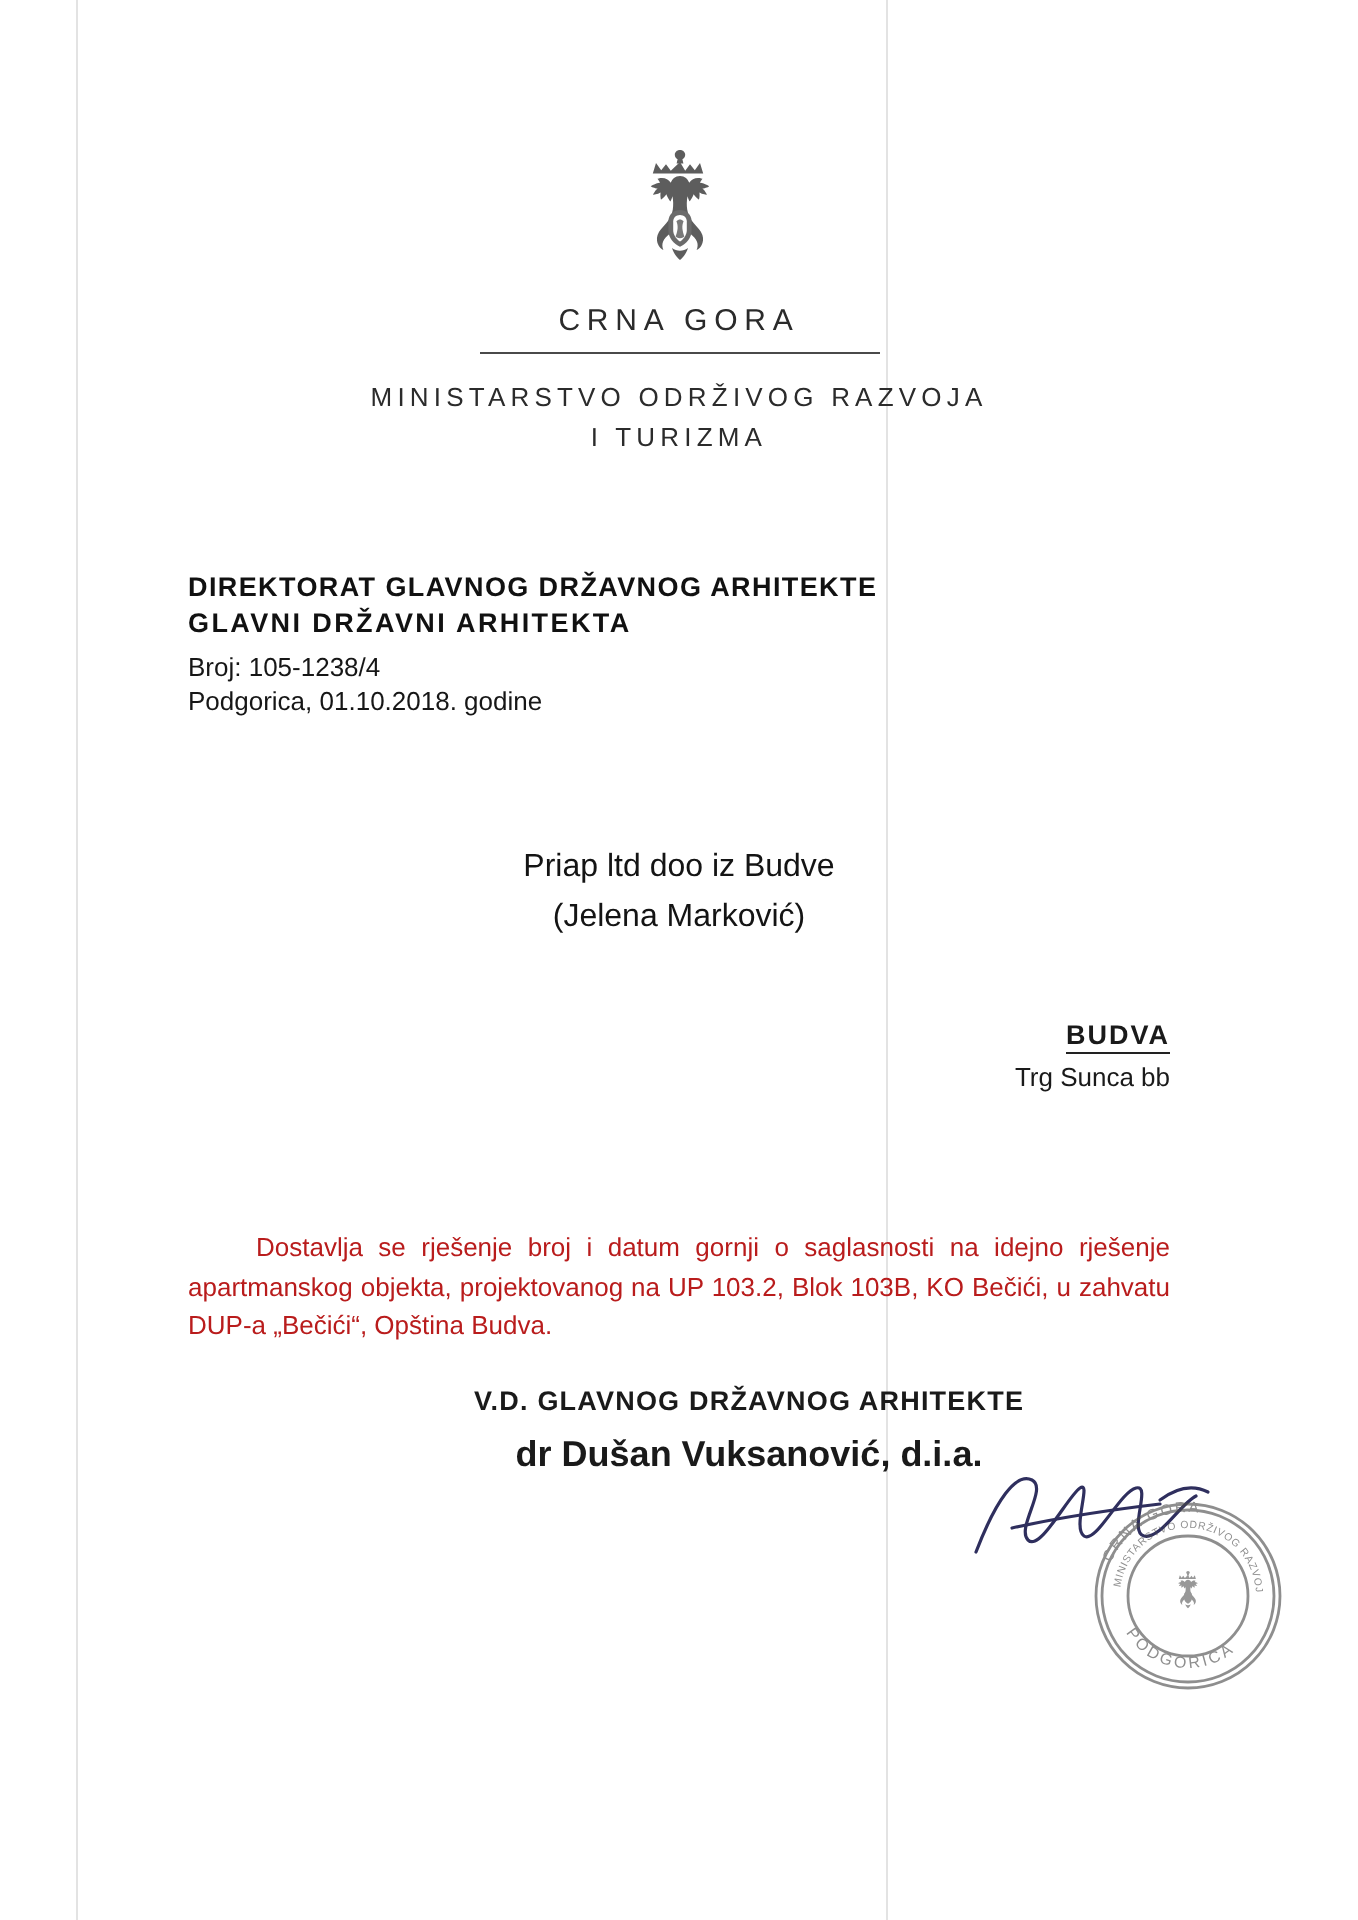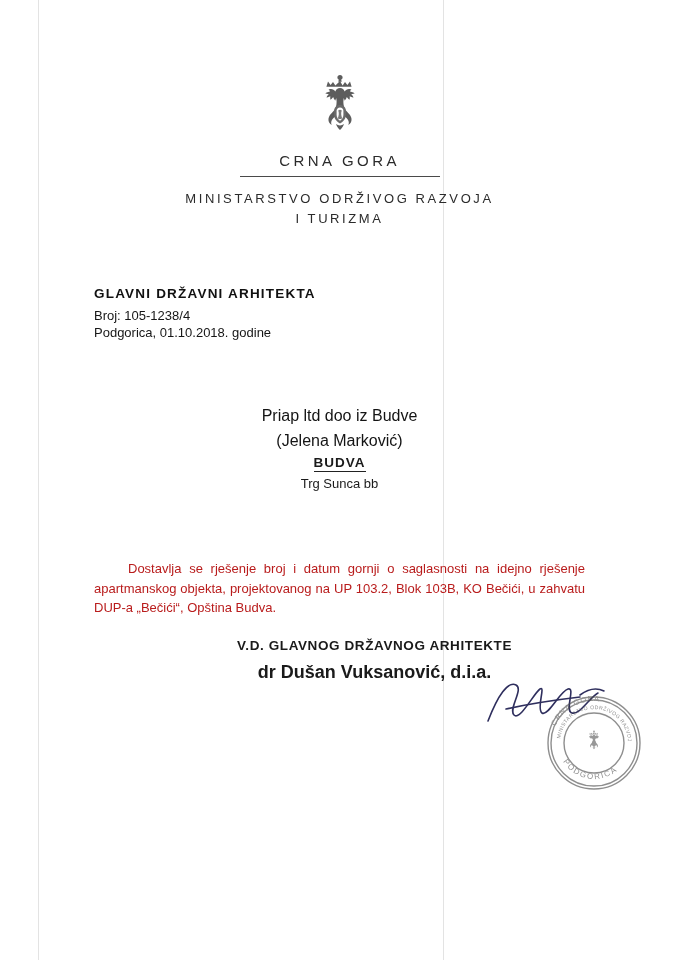--- a/index.html
+++ b/index.html
@@ -88,21 +88,22 @@
 
   
   .addressee {
     margin-top: 62px;
     text-align: center;
     font-size: 16px;
     line-height: 25px;
     color: #141414;
   }
   .city-block {
-    text-align: center;
+    margin-top: 38px;
+    text-align: right;
   }
   .city {
     font-size: 13.5px;
     font-weight: bold;
     letter-spacing: 1px;
     border-bottom: 1px solid #222;
     display: inline-block;
     padding-bottom: 1px;
   }
   .street {
@@ -185,20 +186,21 @@
   </div>
 
   <div class="country">CRNA GORA</div>
   <div class="hrule"></div>
   <div class="ministry">
     <div>MINISTARSTVO ODRŽIVOG RAZVOJA</div>
     <div>I TURIZMA</div>
   </div>
 
   <div class="dept">
+    <div>DIREKTORAT GLAVNOG DRŽAVNOG ARHITEKTE</div>
     <div class="l2">GLAVNI DRŽAVNI ARHITEKTA</div>
   </div>
   <div class="meta">
     <div>Broj: 105-1238/4</div>
     <div>Podgorica, 01.10.2018. godine</div>
   </div>
 
   <div class="addressee">
     <div>Priap ltd doo iz Budve</div>
     <div>(Jelena Marković)</div>

